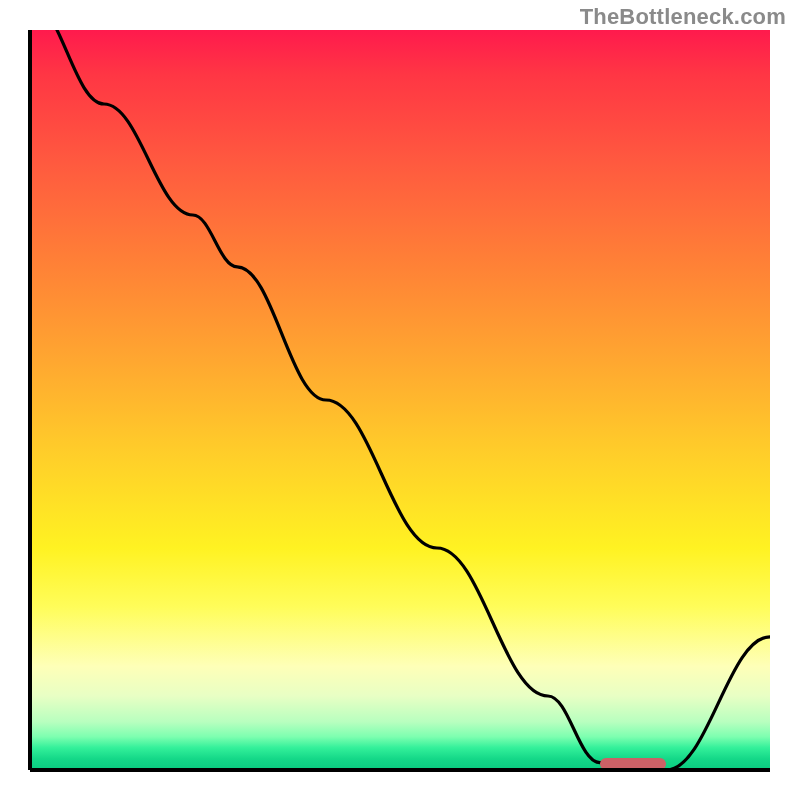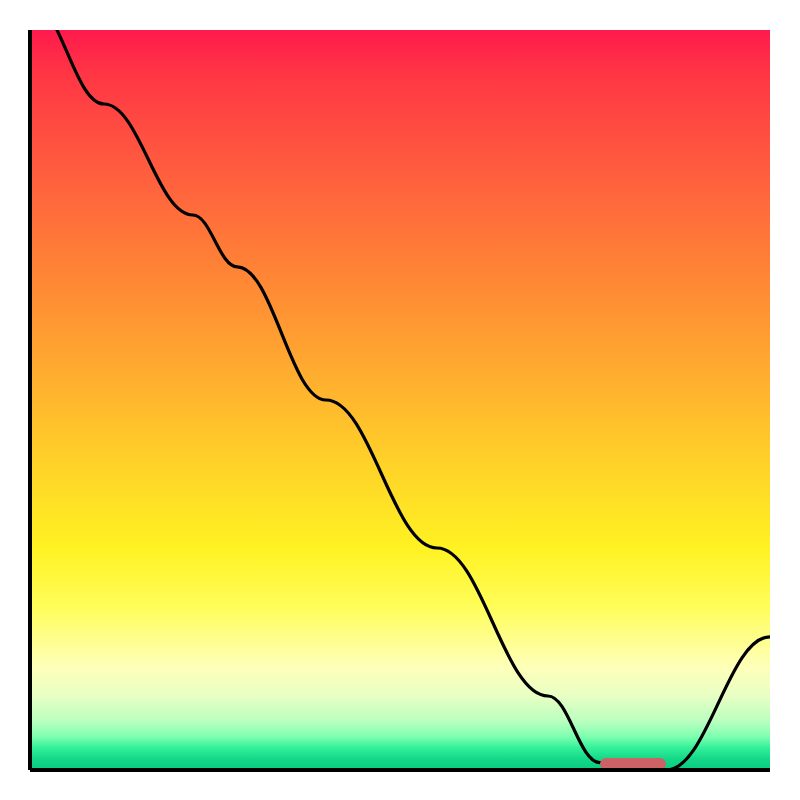--- a/index.html
+++ b/index.html
@@ -83,20 +83,21 @@
     position: absolute;
     background: #cc6166;
     border-radius: 6px;
     height: 12px;
   }
 </style>
 </head>
 <body>
 
 <div class="chart-container">
+  <div class="watermark">TheBottleneck.com</div>
 
   <div class="plot-area">
     <div class="gradient-bg"></div>
 
     <svg class="curve-svg" viewBox="0 0 740 740" preserveAspectRatio="none">
       <path id="curve-path" fill="none" stroke="#000" stroke-width="3.2" d="M 0.0 -29.6 C 29.6 -29.6 44.4 74.0 74.0 74.0 C 109.5 74.0 127.3 185.0 162.8 185.0 C 180.6 185.0 189.4 236.8 207.2 236.8 C 242.7 236.8 260.5 370.0 296.0 370.0 C 340.4 370.0 362.6 518.0 407.0 518.0 C 451.4 518.0 473.6 666.0 518.0 666.0 C 538.7 666.0 549.1 732.6 569.8 732.6 C 584.6 732.6 592.0 740.0 606.8 740.0 C 618.6 740.0 624.6 740.0 636.4 740.0 C 677.8 740.0 698.6 606.8 740.0 606.8 "></path>
     </svg>
 
     <div id="optimal-mark" class="optimal-mark" style="left: 569.8px; width: 66.6px; top: 728.08px;"></div>
   </div>

